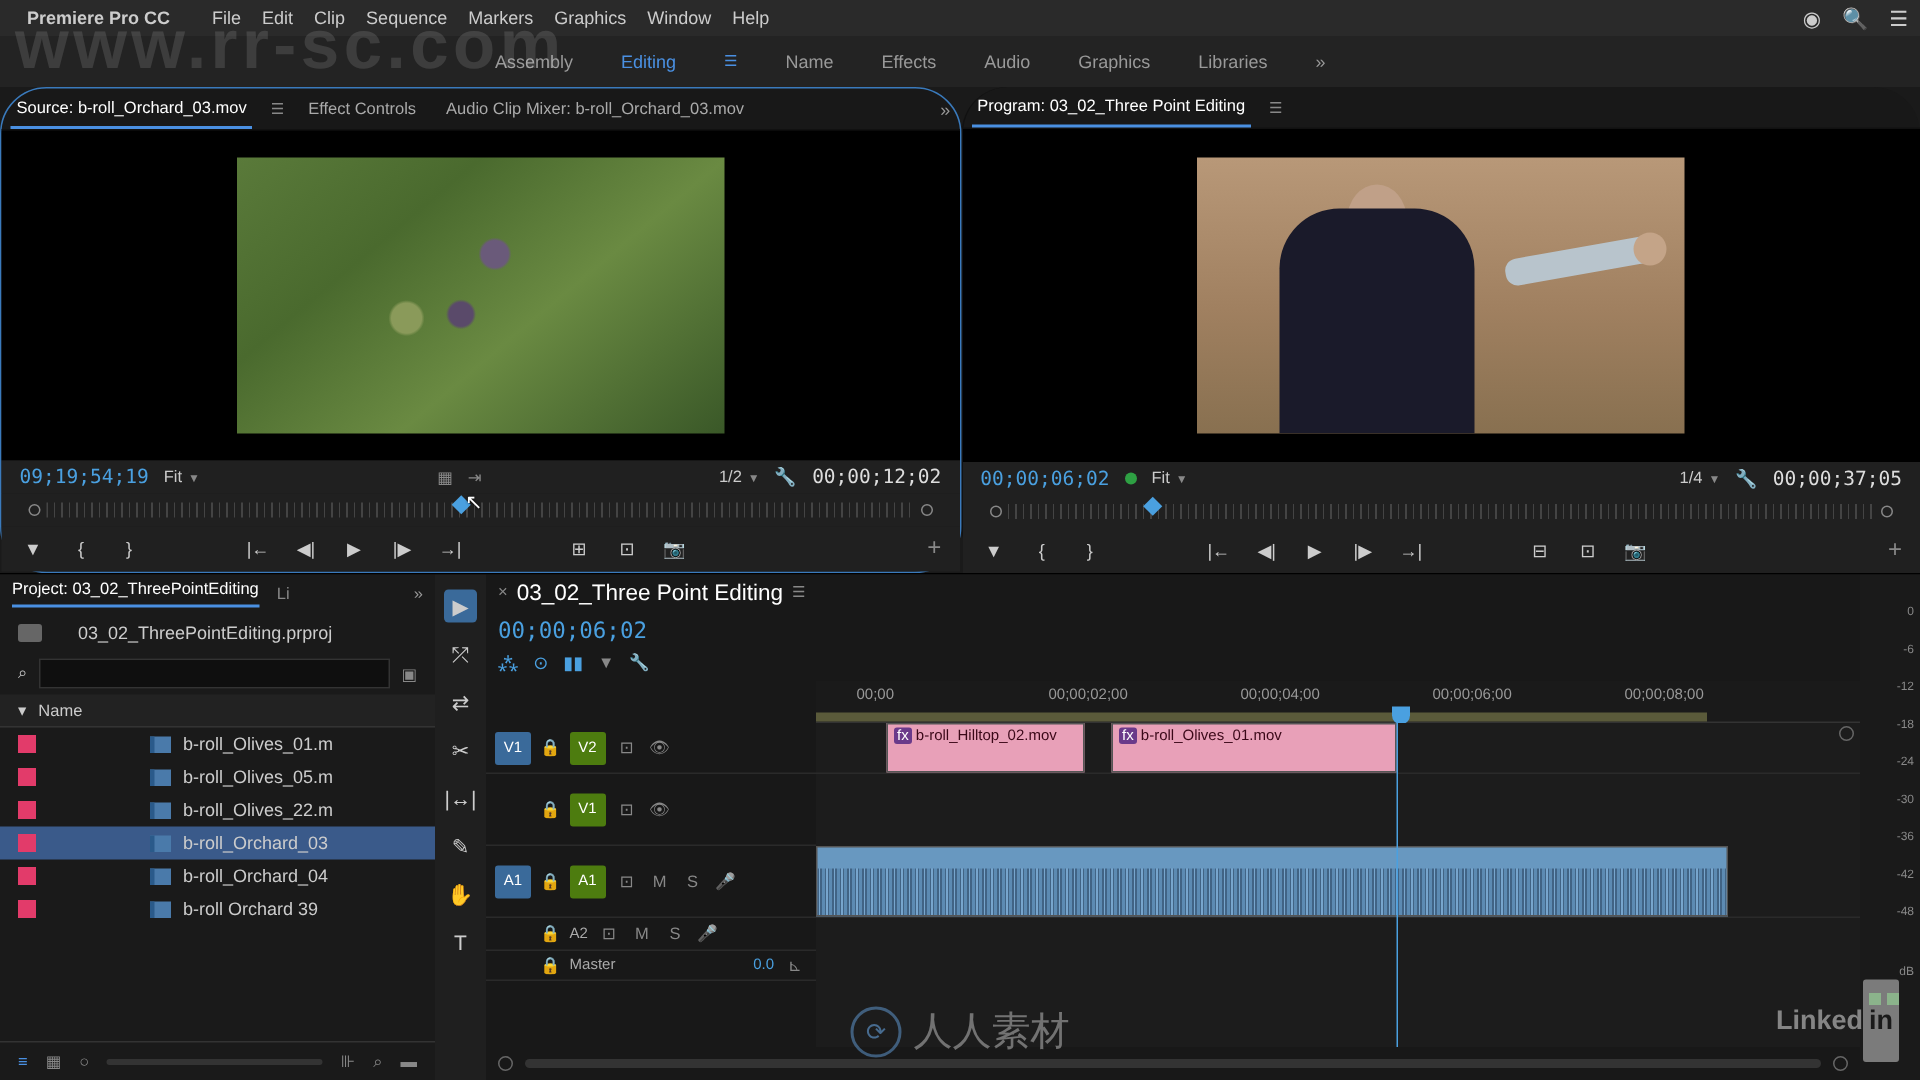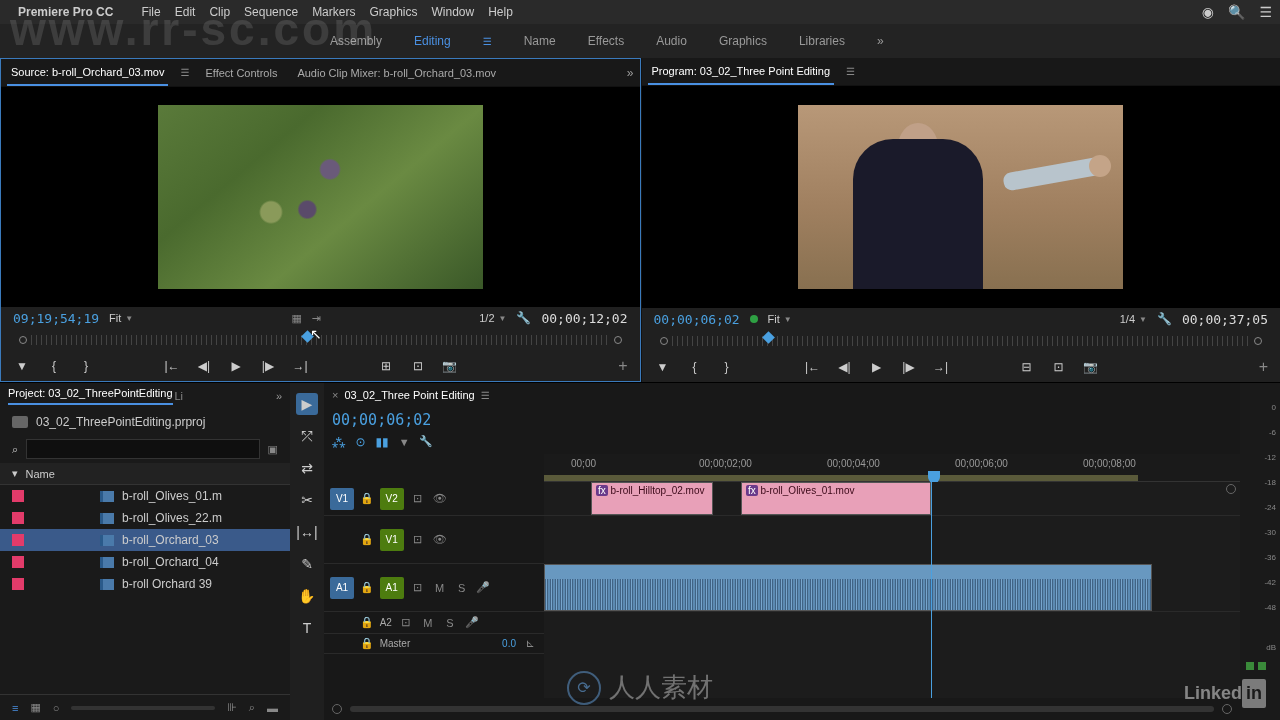--- a/index.html
+++ b/index.html
@@ -10,21 +10,21 @@
 .menubar .app-name { font-weight: 600; margin-right: 28px; font-size: 12px; }
 .menubar .menu-item { margin-right: 14px; font-size: 12px; cursor: pointer; }
 .menubar .right { margin-left: auto; display: flex; gap: 14px; font-size: 14px; }
 
 .workspace-bar { background: #232323; height: 34px; display: flex; align-items: center; padding: 0 20px 0 330px; gap: 32px; }
 .workspace-bar .ws { font-size: 12px; color: #999; cursor: pointer; }
 .workspace-bar .ws.active { color: #4a90e2; }
 .workspace-bar .ws-menu { color: #4a90e2; font-size: 10px; }
 
 .panels { display: flex; height: 324px; }
-.source-panel, .program-panel { flex: 1; background: #181818; display: flex; flex-direction: column; }
+.source-panel, .program-panel { flex: 1; background: #181818; display: flex; flex-direction: column; border-radius: 31px; }
 .source-panel { border: 1px solid #3a7abc; }
 .program-panel { border-left: 1px solid #111; }
 
 .panel-tabs { height: 28px; display: flex; align-items: center; padding: 0 6px; gap: 12px; border-bottom: 1px solid #111; }
 .panel-tabs .tab { font-size: 11px; color: #aaa; padding: 6px 4px; cursor: pointer; white-space: nowrap; }
 .panel-tabs .tab.active { color: #fff; border-bottom: 2px solid #4a90e2; }
 .panel-tabs .tab-menu { font-size: 10px; color: #888; }
 .panel-tabs .spacer { flex: 1; }
 .panel-tabs .chev { color: #999; font-size: 12px; }
 
@@ -53,42 +53,42 @@
 .scrubber .playhead { position: absolute; top: -3px; width: 9px; height: 9px; background: #4aa0e0; transform: rotate(45deg); }
 
 .transport { height: 30px; display: flex; align-items: center; justify-content: center; gap: 14px; background: #202020; padding: 0 12px; }
 .transport .tbtn { width: 18px; height: 18px; display: flex; align-items: center; justify-content: center; color: #ccc; cursor: pointer; font-size: 12px; }
 .transport .plus { margin-left: auto; font-size: 16px; color: #888; }
 .transport .spacer-l { width: 40px; }
 
 .lower { display: flex; height: 338px; border-top: 1px solid #000; }
 
 .project-panel { width: 290px; background: #1a1a1a; display: flex; flex-direction: column; }
-.project-panel .ptabs { height: 26px; display: flex; align-items: center; padding: 0 8px; gap: 2px; }
+.project-panel .ptabs { height: 26px; display: flex; align-items: center; padding: 0 8px; gap: 12px; }
 .project-panel .ptabs .ptab { font-size: 11px; color: #fff; border-bottom: 2px solid #4a90e2; padding-bottom: 4px; }
-.project-panel .proj-name { display: flex; align-items: center; gap: 8px; padding: 6px 12px; font-size: 12px; }
+.project-panel .proj-name { display: flex; align-items: center; gap: 24px; padding: 6px 12px; font-size: 12px; }
 .project-panel .folder-icon { width: 16px; height: 12px; background: #666; border-radius: 2px; }
 .project-panel .search { padding: 4px 12px; display: flex; gap: 8px; align-items: center; }
 .project-panel .search input { flex: 1; background: #0f0f0f; border: 1px solid #333; color: #ccc; padding: 3px 6px; font-size: 11px; }
 .project-panel .hdr { display: flex; align-items: center; padding: 4px 12px; gap: 8px; background: #222; border-bottom: 1px solid #333; }
 .project-panel .bins { flex: 1; overflow: hidden; }
 .project-panel .bin-row { display: flex; align-items: center; padding: 4px 12px; gap: 8px; font-size: 12px; cursor: pointer; }
 .project-panel .bin-row.sel { background: #3a5a8a; }
 .project-panel .swatch { width: 12px; height: 12px; background: #e23b6a; }
 .project-panel .clip-ic { width: 14px; height: 11px; background: #4a7aaa; border-left: 3px solid #2a5a8a; }
 .project-panel .footer { height: 26px; display: flex; align-items: center; gap: 12px; padding: 0 12px; border-top: 1px solid #333; }
 .project-panel .footer .ficon { color: #888; cursor: pointer; }
 
 .tools { width: 34px; background: #1f1f1f; display: flex; flex-direction: column; align-items: center; gap: 10px; padding-top: 10px; }
 .tools .tool { width: 22px; height: 22px; display: flex; align-items: center; justify-content: center; color: #ccc; cursor: pointer; font-size: 14px; border-radius: 3px; }
 .tools .tool.active { background: #3a6a9a; }
 
 .timeline-panel { flex: 1; background: #181818; display: flex; flex-direction: column; position: relative; }
 .timeline-tabs { height: 24px; display: flex; align-items: center; padding: 0 8px; gap: 6px; }
-.timeline-tabs .ttab { font-size: 11px; color: #fff; }
+.timeline-tabs .ttab { font-size: 15px; color: #fff; }
 .timeline-head { display: flex; align-items: center; padding: 4px 8px; gap: 12px; }
 .timeline-head .tc-big { color: #4aa0e0; font-size: 15px; font-family: monospace; }
 .timeline-head .tcontrols { display: flex; gap: 10px; align-items: center; padding-top: 4px; }
 .timeline-head .tcbtn { color: #4aa0e0; font-size: 12px; }
 .timeline-ruler { height: 28px; margin-left: 220px; position: relative; background: #1a1a1a; border-bottom: 1px solid #333; }
 .timeline-ruler .tick { position: absolute; top: 4px; font-size: 10px; color: #999; padding-left: 27px; }
 .timeline-ruler .workarea { position: absolute; bottom: 0; left: 0; right: 102px; height: 6px; background: #5a5a3a; }
 .timeline-ruler .ph { position: absolute; bottom: -2px; width: 12px; height: 12px; background: #4aa0e0; border-radius: 0 0 6px 6px; }
 
 .tracks { flex: 1; display: flex; }
@@ -118,21 +118,21 @@
 
 .meters { width: 40px; background: #1a1a1a; position: relative; padding: 20px 4px; }
 .meters .scale { position: absolute; right: 4px; font-size: 8px; color: #888; }
 .meters .bar { position: absolute; bottom: 50px; width: 8px; background: linear-gradient(180deg, #3a8a3a, #3a8a3a); }
 
 .watermark { position: absolute; color: rgba(255,255,255,0.12); font-size: 46px; font-weight: bold; letter-spacing: 3px; pointer-events: none; }
 .wm1 { top: 2px; left: 10px; }
 .rrs-logo { position: absolute; bottom: 15px; left: 50%; transform: translateX(-50%); display: flex; align-items: center; gap: 8px; color: rgba(200,200,200,0.5); font-size: 26px; pointer-events: none; }
 .rrs-logo .circ { width: 34px; height: 34px; border: 2px solid rgba(100,160,220,0.5); border-radius: 50%; display: flex; align-items: center; justify-content: center; font-size: 16px; color: rgba(100,160,220,0.6); }
 .linkedin { position: absolute; bottom: 12px; right: 14px; color: rgba(220,220,220,0.55); font-size: 18px; font-weight: 600; pointer-events: none; }
-.linkedin .box { display: inline-block; background: rgba(220,220,220,0.5); color: #1a1a1a; padding: 4px 4px; border-radius: 2px; }
+.linkedin .box { display: inline-block; background: rgba(220,220,220,0.5); color: #1a1a1a; padding: 17px 4px; border-radius: 2px; }
 .cursor { position: absolute; font-size: 14px; color: #fff; pointer-events: none; text-shadow: 0 0 2px #000; }
 </style>
 </head>
 <body>
 
 <div class="menubar">
   <span class="apple"></span>
   <span class="app-name">Premiere Pro CC</span>
   <span class="menu-item">File</span>
   <span class="menu-item">Edit</span>
@@ -295,20 +295,26 @@
       <div class="bin-row">
           <div class="swatch"></div>
           <div style="width:60px"></div>
           <div class="clip-ic"></div>
           <span>b-roll_Olives_01.m</span>
         </div>
       <div class="bin-row">
           <div class="swatch"></div>
           <div style="width:60px"></div>
           <div class="clip-ic"></div>
+          <span>b-roll_Olives_05.m</span>
+        </div>
+      <div class="bin-row">
+          <div class="swatch"></div>
+          <div style="width:60px"></div>
+          <div class="clip-ic"></div>
           <span>b-roll_Olives_22.m</span>
         </div>
       <div class="bin-row sel">
           <div class="swatch"></div>
           <div style="width:60px"></div>
           <div class="clip-ic"></div>
           <span>b-roll_Orchard_03</span>
         </div>
       <div class="bin-row">
           <div class="swatch"></div>
@@ -410,21 +416,21 @@
           <div style="width:24px"></div>
           <span class="lock">🔒</span>
           <span class="lbl">Master</span>
           <span style="flex:1"></span>
           <span class="lbl" style="color:#4aa0e0">0.0</span>
           <span class="ico">⊾</span>
         </div>
       </div>
       <div class="track-content">
         <div class="track-lane" style="top:0;height:34px">
-          <div class="clip pink" style="left:47px;width:122px"><span style="background:#6a3a8a;padding:0 2px;border-radius:2px;color:#fff">fx</span> <span>b-roll_Hilltop_02.mov</span></div>
+          <div class="clip pink" style="left:47px;width:132px"><span style="background:#6a3a8a;padding:0 2px;border-radius:2px;color:#fff">fx</span> <span>b-roll_Hilltop_02.mov</span></div>
           <div class="clip pink" style="left:197px;width:190px"><span style="background:#6a3a8a;padding:0 2px;border-radius:2px;color:#fff">fx</span> <span>b-roll_Olives_01.mov</span></div>
         </div>
         <div class="track-lane" style="top:82px;height:48px">
           <div class="clip audio" style="left:0;width:608px">
               <div class="waveform"></div>
             </div>
         </div>
         <div class="ph-line" style="left:387px"></div>
         <div style="position:absolute;right:4px;top:2px;width:10px;height:10px;border:1px solid #666;border-radius:50%"></div>
       </div>

